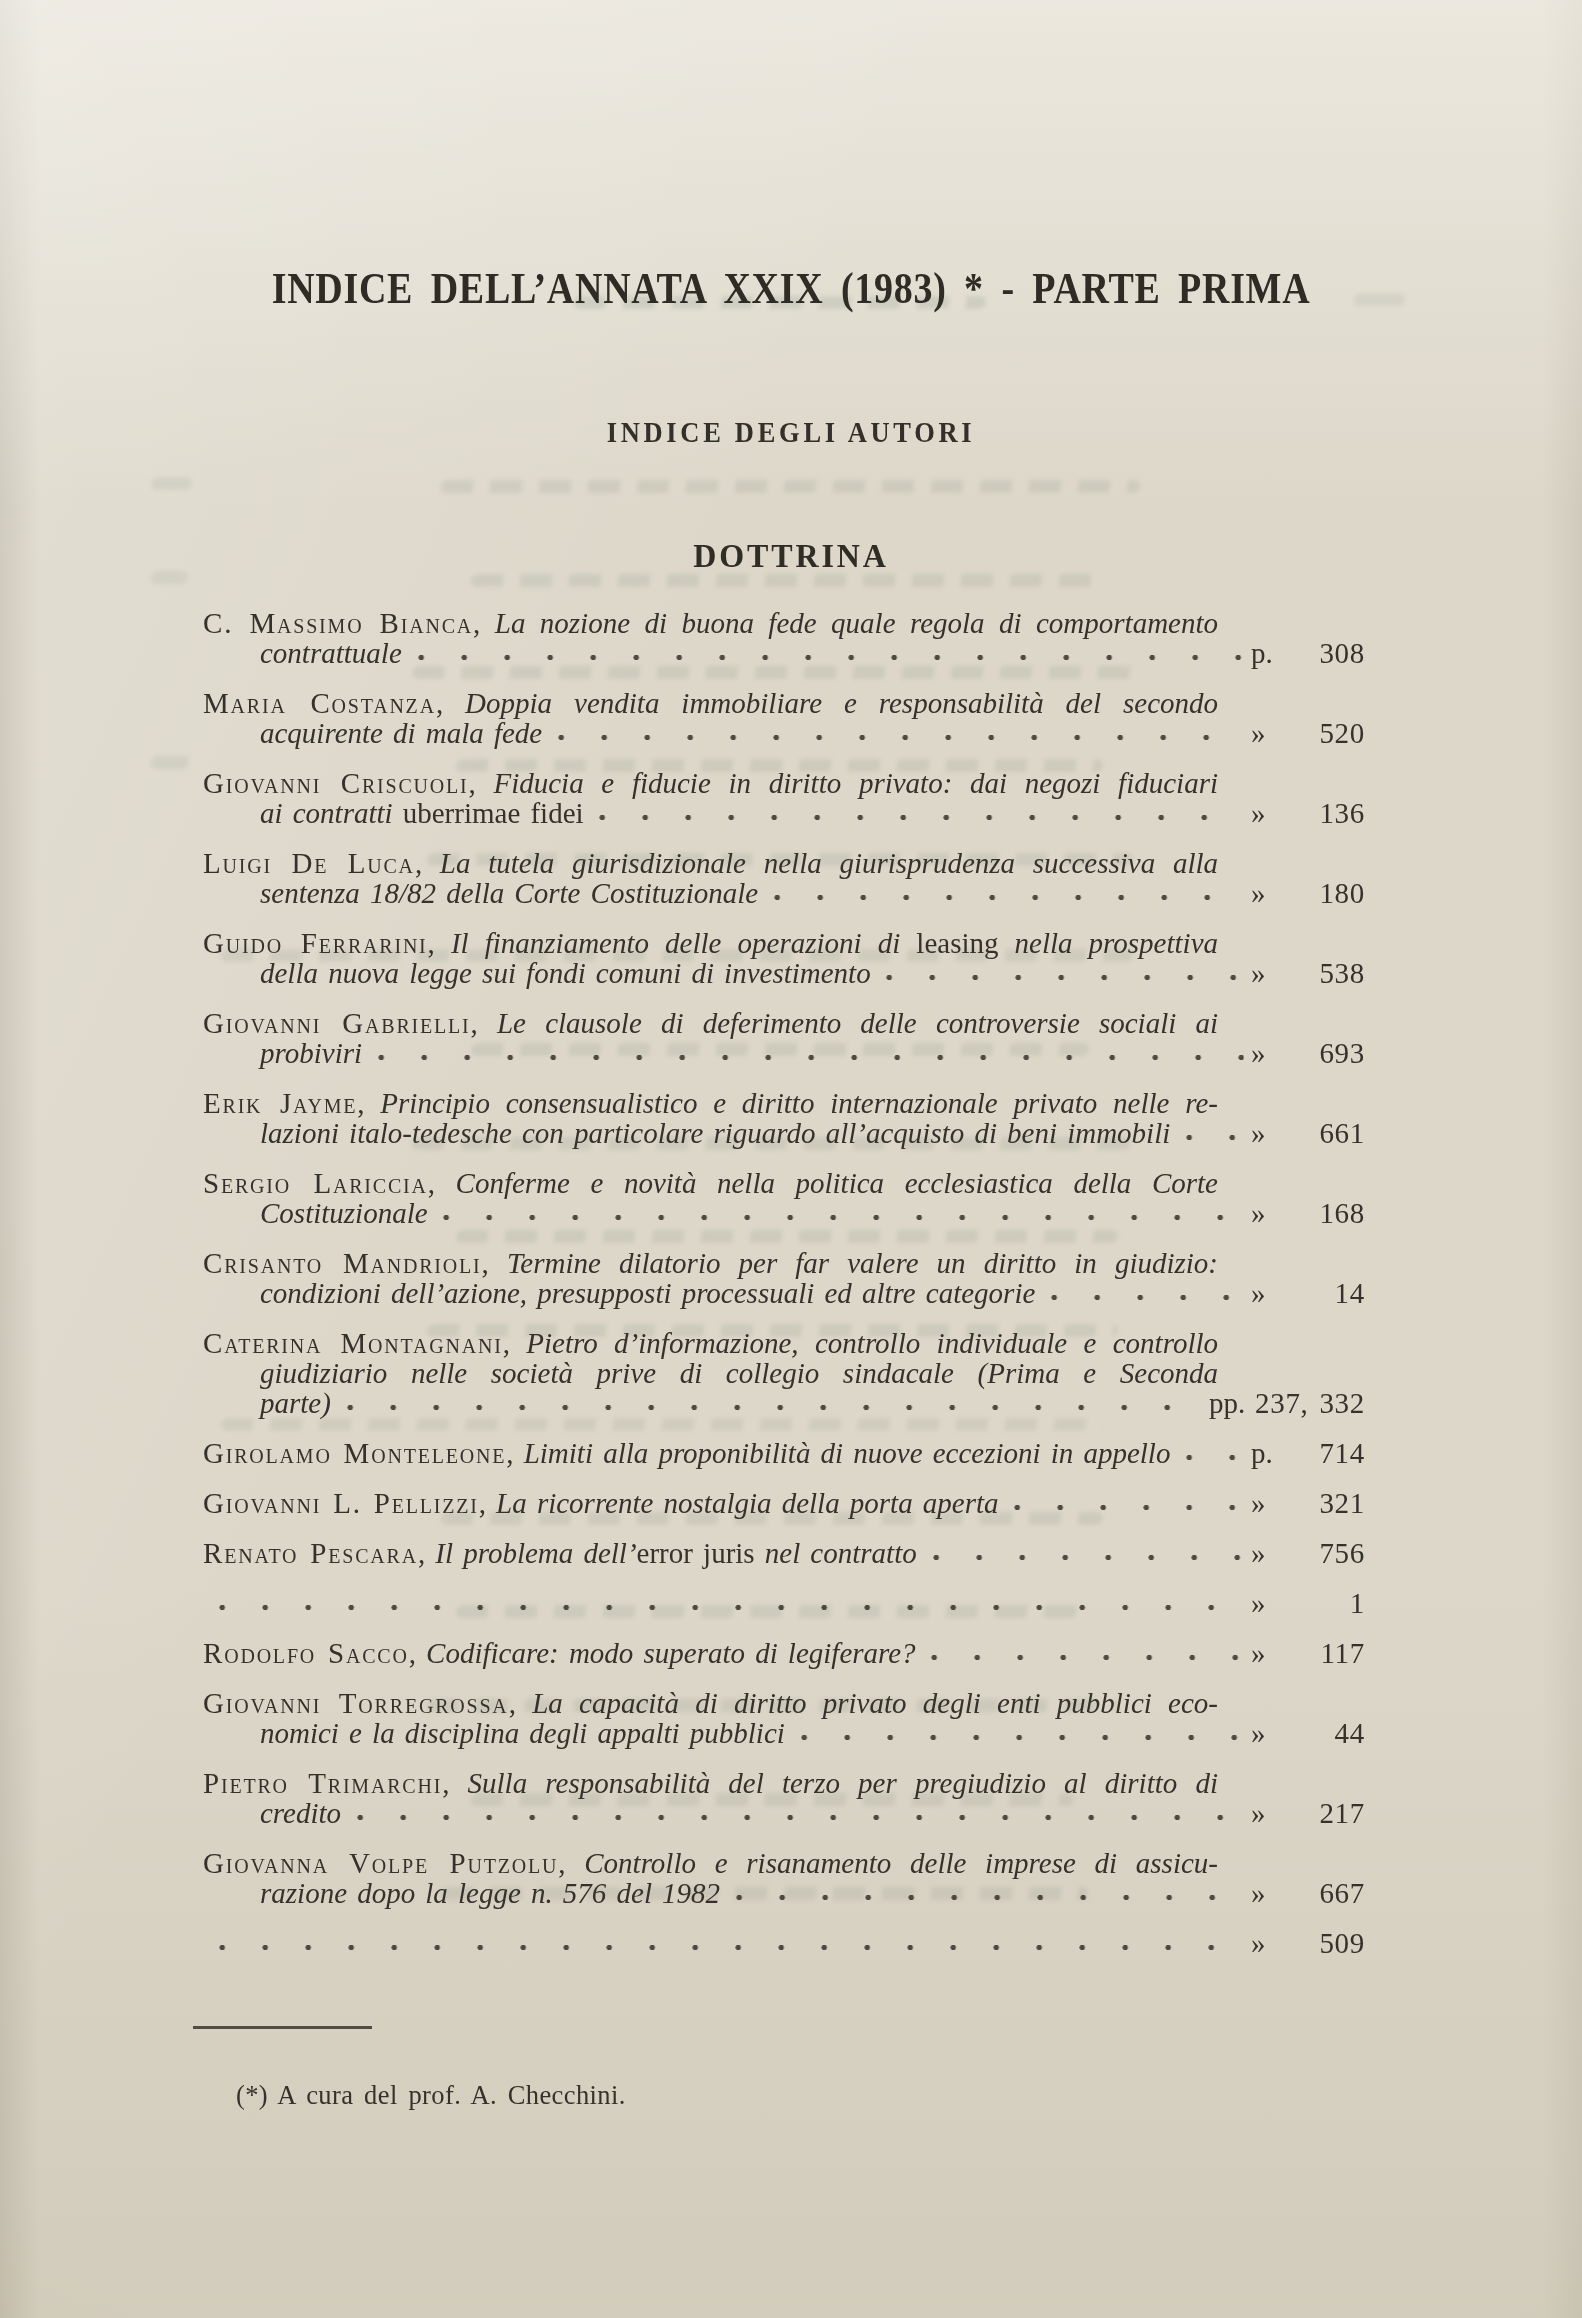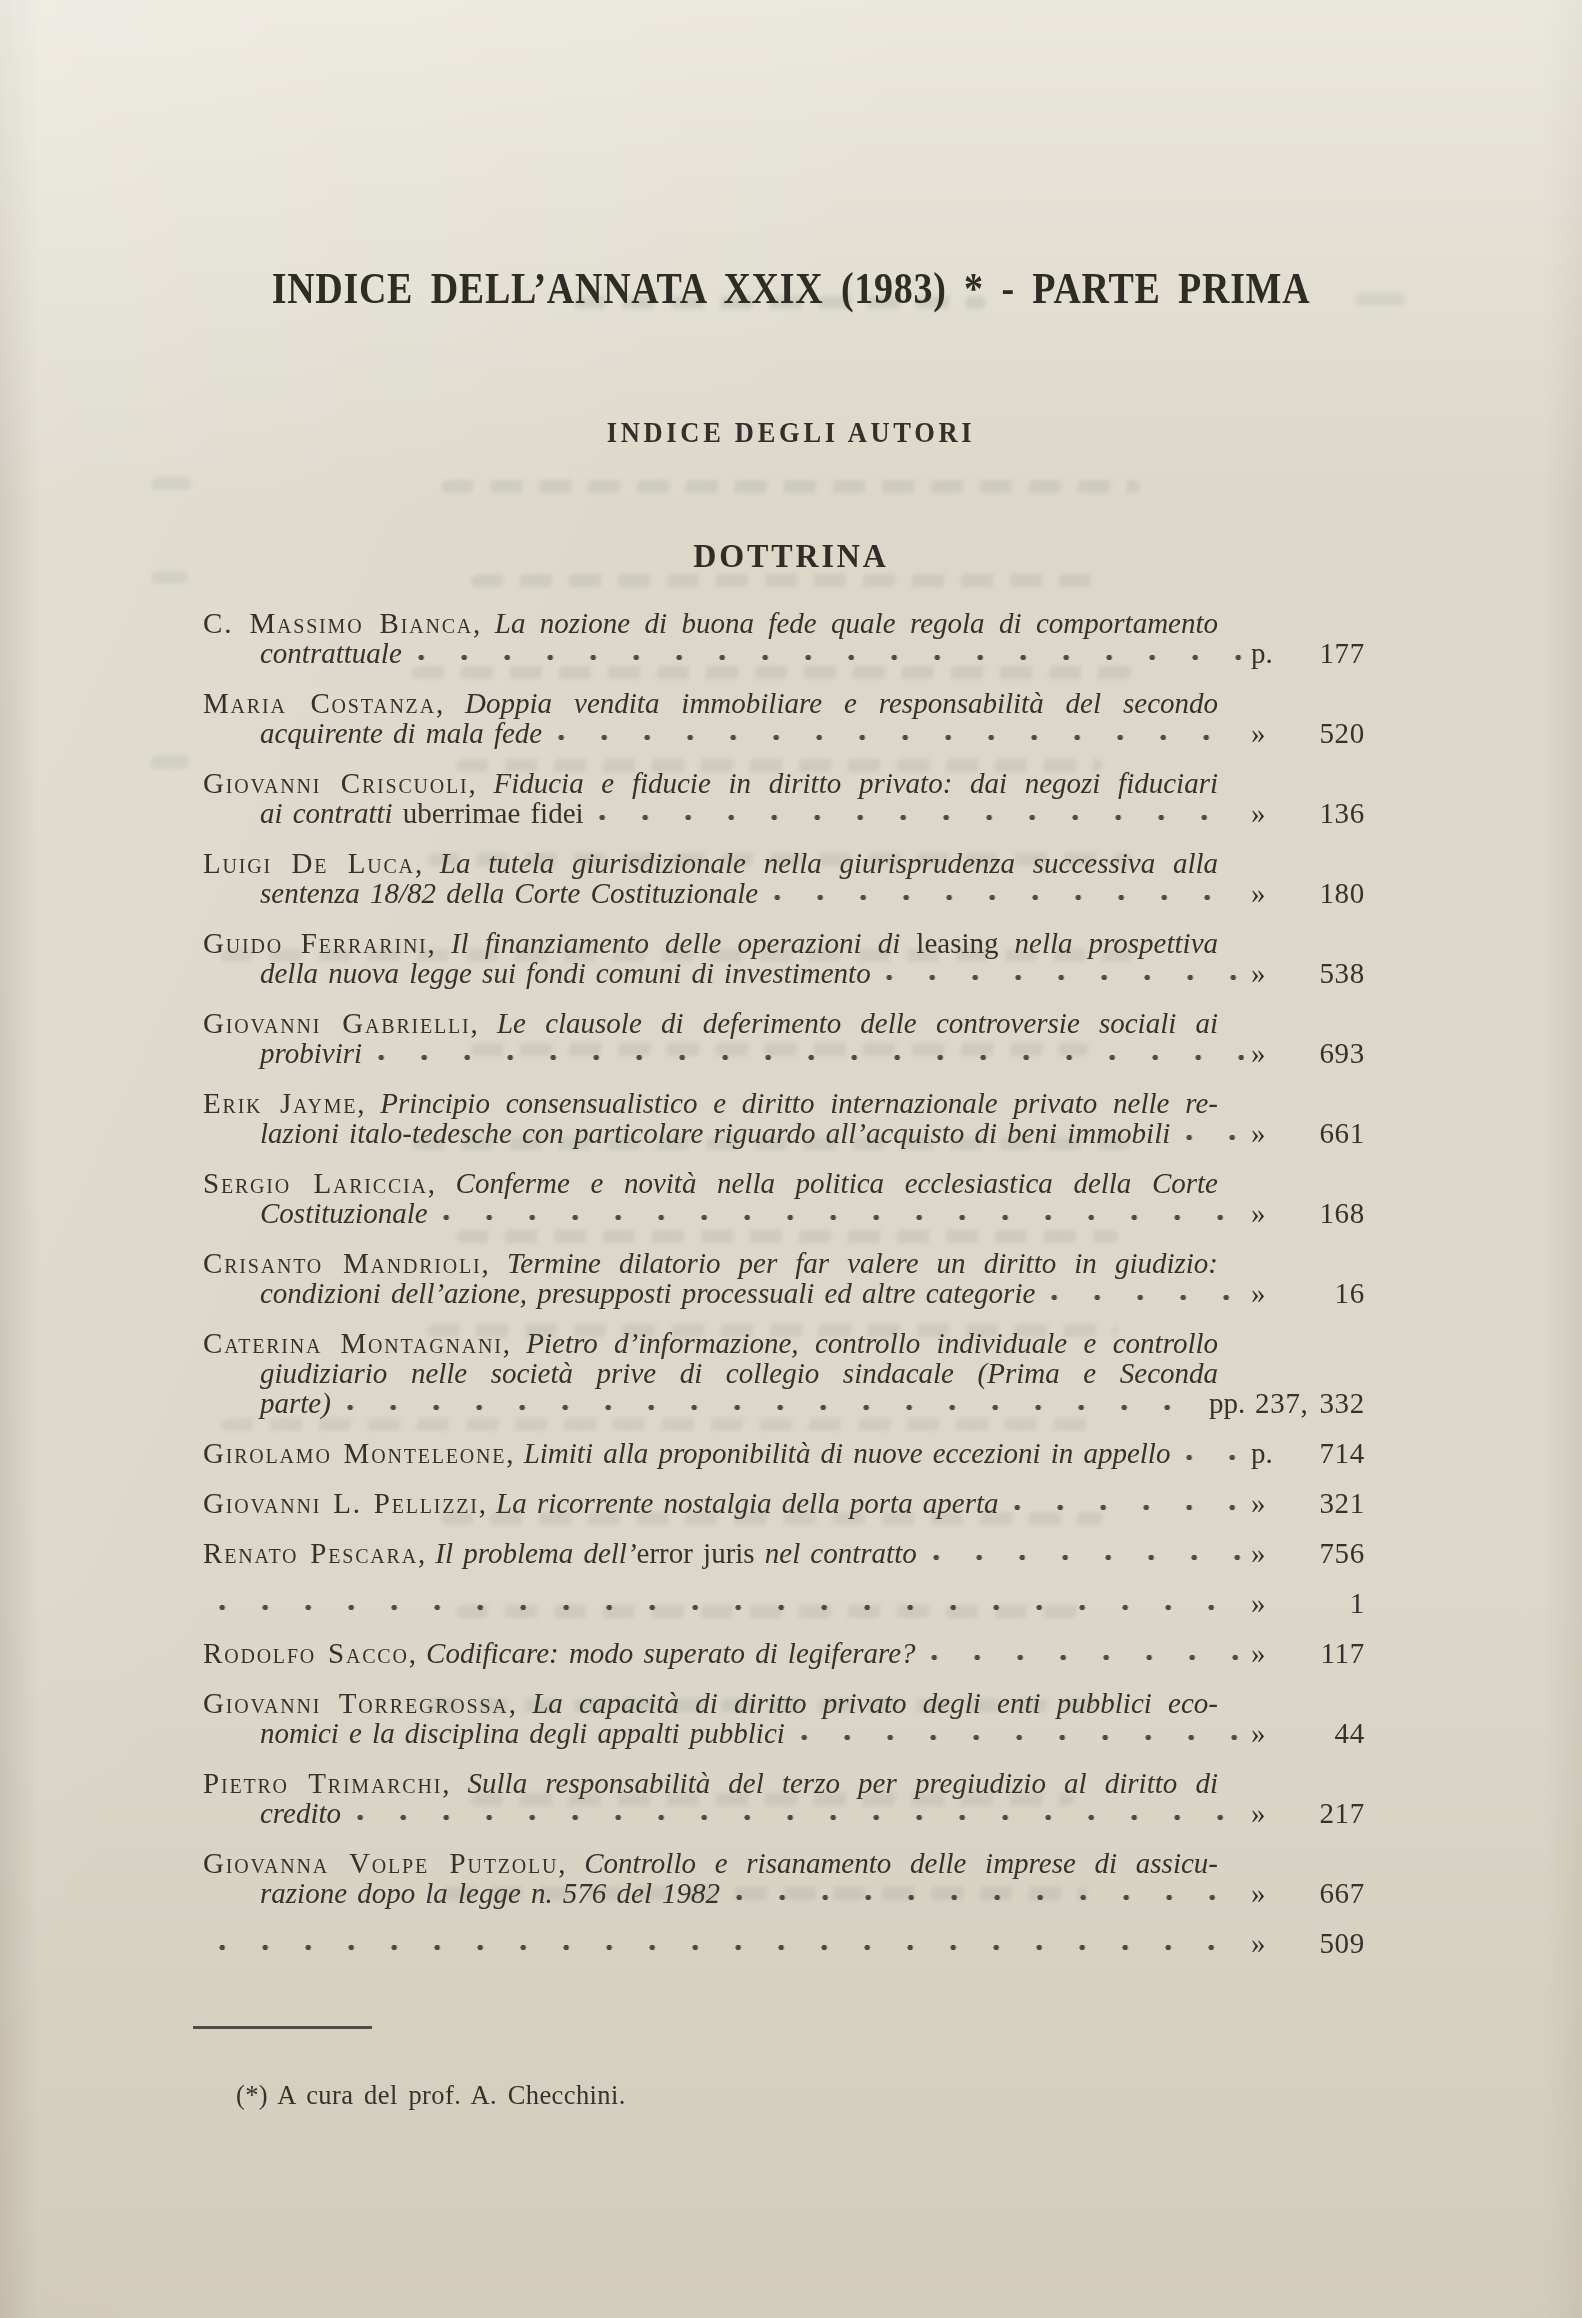--- a/index.html
+++ b/index.html
@@ -126,21 +126,21 @@
   <div class="section-authors">INDICE DEGLI AUTORI</div>
   <div class="section-dottrina">DOTTRINA</div>
 
   <div class="entries">
       <div class="entry">
         <div class="line"><span class="linetext"><span class="seg-sc">C. Massimo Bianca</span><span class="seg-r">, </span><span class="seg-i">La nozione di buona fede quale regola di comportamento</span></span></div>
         <div class="line cont tail">
           <span class="linetext"><span class="seg-i">contrattuale</span></span>
           <span class="dots"></span>
           <span class="marker">p.</span>
-          <span class="pagenum">177</span>
+          <span class="pagenum">308</span>
         </div>
       </div>
       <div class="entry">
         <div class="line"><span class="linetext"><span class="seg-sc">Maria Costanza</span><span class="seg-r">, </span><span class="seg-i">Doppia vendita immobiliare e responsabilità del secondo</span></span></div>
         <div class="line cont tail">
           <span class="linetext"><span class="seg-i">acquirente di mala fede</span></span>
           <span class="dots"></span>
           <span class="marker">»</span>
           <span class="pagenum">520</span>
         </div>
@@ -198,21 +198,21 @@
           <span class="marker">»</span>
           <span class="pagenum">168</span>
         </div>
       </div>
       <div class="entry">
         <div class="line"><span class="linetext"><span class="seg-sc">Crisanto Mandrioli</span><span class="seg-r">, </span><span class="seg-i">Termine dilatorio per far valere un diritto in giudizio:</span></span></div>
         <div class="line cont tail">
           <span class="linetext"><span class="seg-i">condizioni dell’azione, presupposti processuali ed altre categorie</span></span>
           <span class="dots"></span>
           <span class="marker">»</span>
-          <span class="pagenum">16</span>
+          <span class="pagenum">14</span>
         </div>
       </div>
       <div class="entry">
         <div class="line"><span class="linetext"><span class="seg-sc">Caterina Montagnani</span><span class="seg-r">, </span><span class="seg-i">Pietro d’informazione, controllo individuale e controllo</span></span></div>
         <div class="line cont"><span class="linetext"><span class="seg-i">giudiziario nelle società prive di collegio sindacale (Prima e Seconda</span></span></div>
         <div class="line cont tail">
           <span class="linetext"><span class="seg-i">parte)</span></span>
           <span class="dots"></span>
           <span class="marker">pp.</span>
           <span class="pagenum">237, 332</span>

